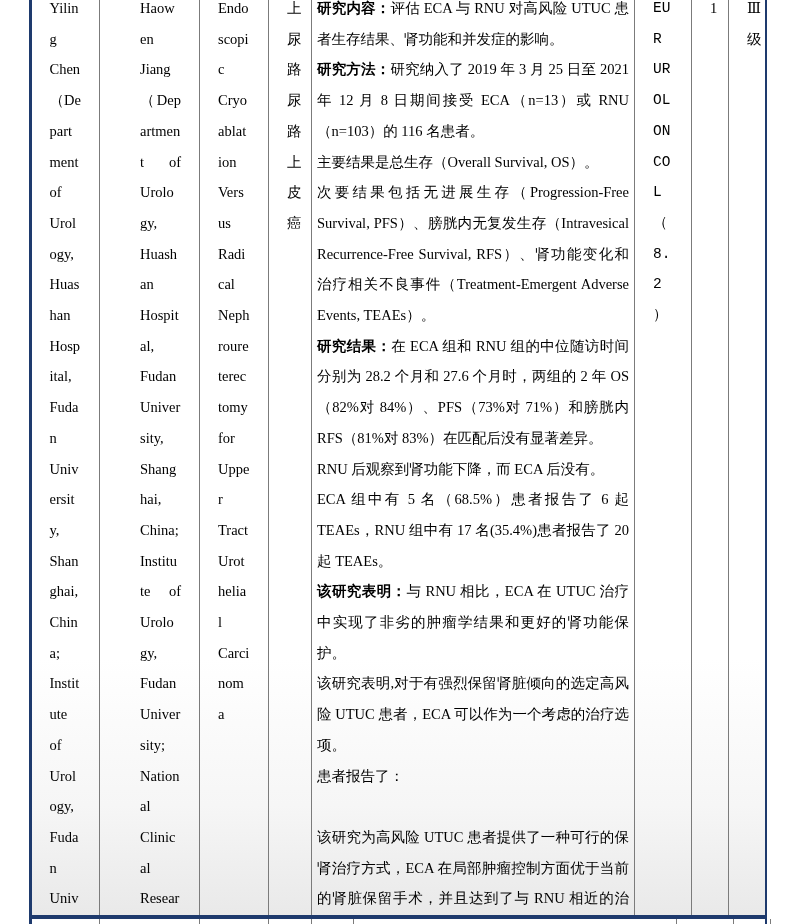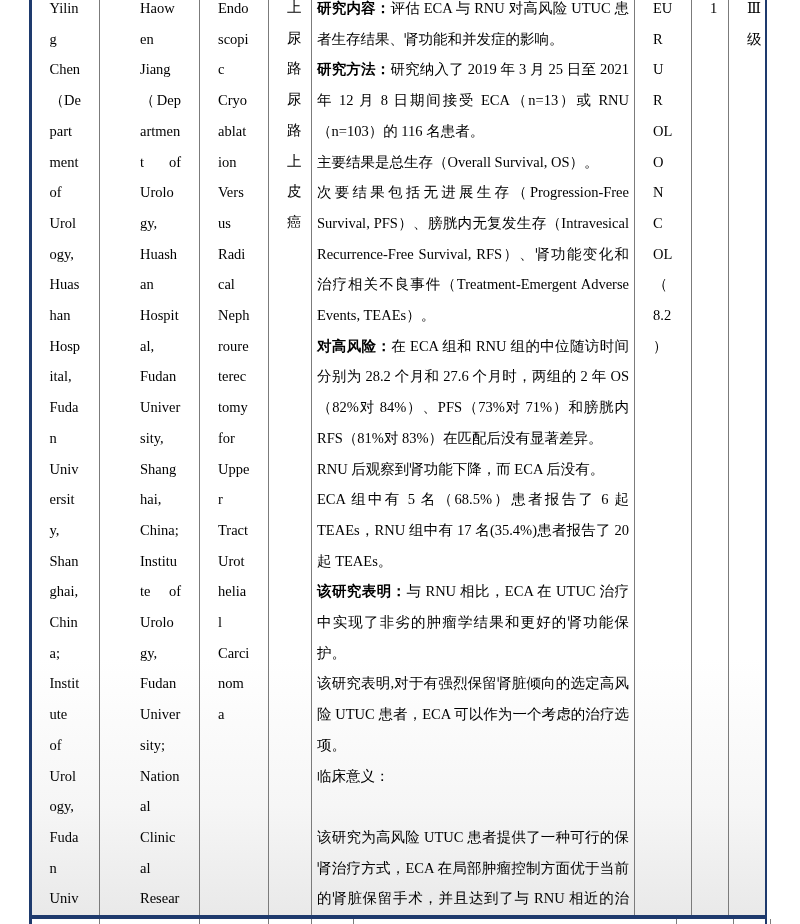--- a/index.html
+++ b/index.html
@@ -24,22 +24,22 @@
   .strip{
     position:absolute;left:31.5px;top:918.5px;width:733px;height:5.5px;
     display:flex;align-items:stretch;background:#ffffff;
   }
   .cell{
     box-sizing:border-box;flex:none;
     border-right:1px solid var(--inner,#7b7b7b);
     padding:0 18px;overflow:hidden;
   }
   .cell.last{border-right:none;}
-  .c1{width:68.5px;} .c2{width:78px;margin-left:22px;} .c3{width:69px;} .c4{width:43px;font-family:Liberation Mono, monospace;}
-  .c5{width:42px;} .c6{width:323px;padding:0 5px;} .c7{width:57px;} .c8{width:28px;} .c9{width:24px;}
+  .c1{width:68.5px;} .c2{width:78px;margin-left:22px;} .c3{width:69px;} .c4{width:43px;}
+  .c5{width:42px;} .c6{width:323px;padding:0 5px;} .c7{width:57px;font-family:Liberation Mono, monospace;} .c8{width:28px;} .c9{width:24px;}
   .txt{
     margin-top:-7px;
     font-size:14.5px;line-height:30.7px;
     text-align:justify;text-justify:inter-character;
     overflow-wrap:break-word;word-wrap:break-word;
   }
   .c8 .txt{text-align:left;}
   .para{min-height:30.7px;}
   .para b{font-weight:bold;margin-top:17px;}
 </style>
@@ -60,26 +60,26 @@
     </div>
     <div class="cell c4">
       <div class="txt">上尿路尿路上皮癌</div>
     </div>
     <div class="cell c6">
       <div class="txt" id="summary">
           <div class="para"><b>研究内容：</b>评估 ECA 与 RNU 对高风险 UTUC 患者生存结果、肾功能和并发症的影响。</div>
           <div class="para"><b>研究方法：</b>研究纳入了 2019 年 3 月 25 日至 2021 年 12 月 8 日期间接受 ECA（n=13）或 RNU（n=103）的 116 名患者。</div>
           <div class="para">主要结果是总生存（Overall Survival, OS）。</div>
           <div class="para">次要结果包括无进展生存（Progression-Free Survival, PFS）、膀胱内无复发生存（Intravesical Recurrence-Free Survival, RFS）、肾功能变化和治疗相关不良事件（Treatment-Emergent Adverse Events, TEAEs）。</div>
-          <div class="para"><b>对高风险：</b>在 ECA 组和 RNU 组的中位随访时间分别为 28.2 个月和 27.6 个月时，两组的 2 年 OS（82%对 84%）、PFS（73%对 71%）和膀胱内 RFS（81%对 83%）在匹配后没有显著差异。</div>
+          <div class="para"><b>研究结果：</b>在 ECA 组和 RNU 组的中位随访时间分别为 28.2 个月和 27.6 个月时，两组的 2 年 OS（82%对 84%）、PFS（73%对 71%）和膀胱内 RFS（81%对 83%）在匹配后没有显著差异。</div>
           <div class="para">RNU 后观察到肾功能下降，而 ECA 后没有。</div>
           <div class="para">ECA 组中有 5 名（68.5%）患者报告了 6 起 TEAEs，RNU 组中有 17 名(35.4%)患者报告了 20 起 TEAEs。</div>
           <div class="para"><b>该研究表明：</b>与 RNU 相比，ECA 在 UTUC 治疗中实现了非劣的肿瘤学结果和更好的肾功能保护。</div>
           <div class="para">该研究表明,对于有强烈保留肾脏倾向的选定高风险 UTUC 患者，ECA 可以作为一个考虑的治疗选项。</div>
-          <div class="para">临床意义：</div>
+          <div class="para">患者报告了：</div>
           <div class="para"></div>
           <div class="para">该研究为高风险 UTUC 患者提供了一种可行的保肾治疗方式，ECA 在局部肿瘤控制方面优于当前的肾脏保留手术，并且达到了与 RNU 相近的治疗效应。因此，接受 ECA 的 UTUC 患者可能会从更好的肾功能保护和与标准治疗相似的结果中受益。</div>
         </div>
     </div>
     <div class="cell c7">
       <div class="txt">EUR UROL ONCOL（8.2）</div>
     </div>
     <div class="cell c8">
       <div class="txt">1</div>
     </div>

